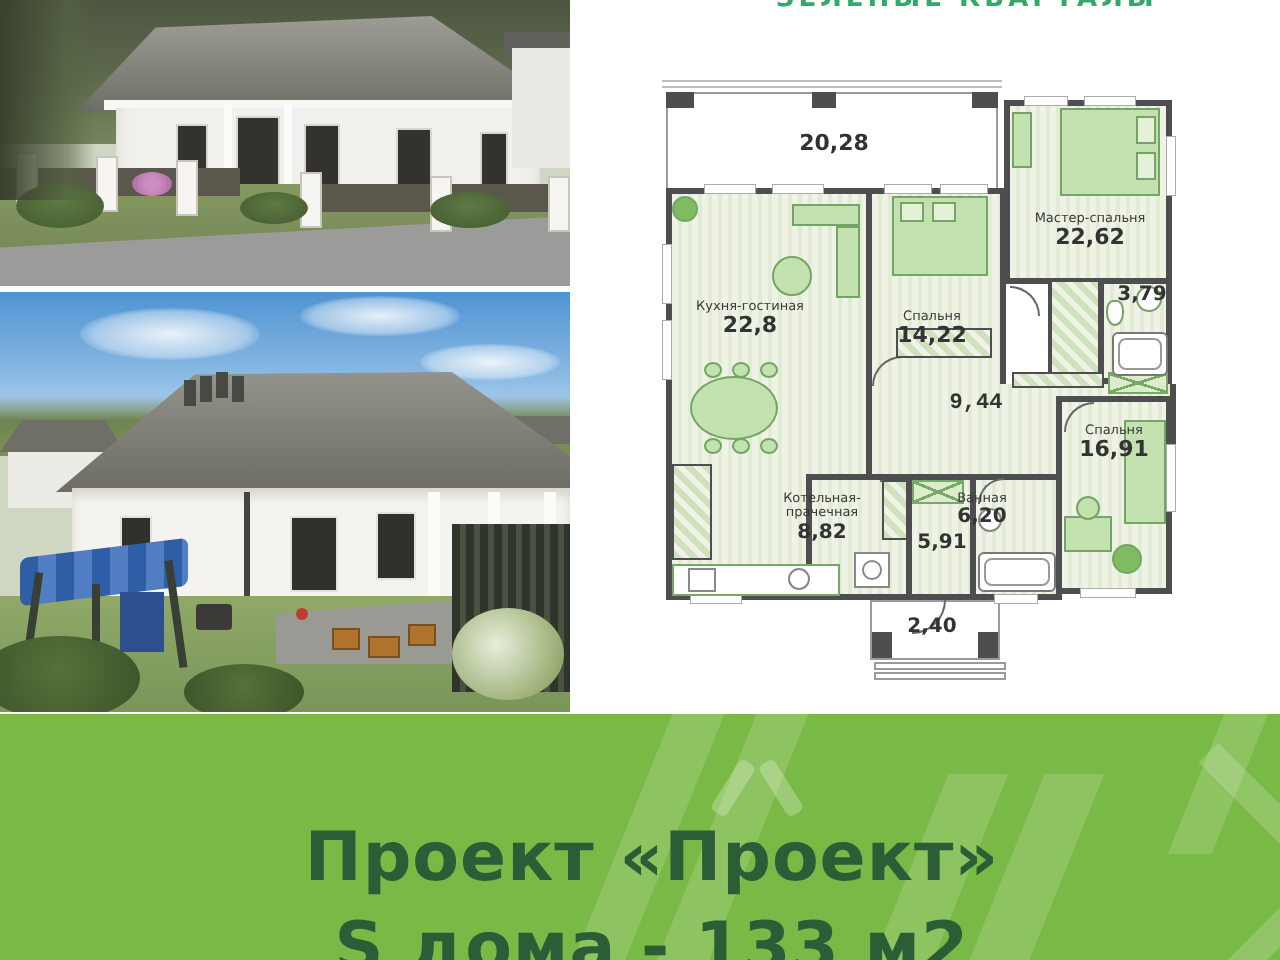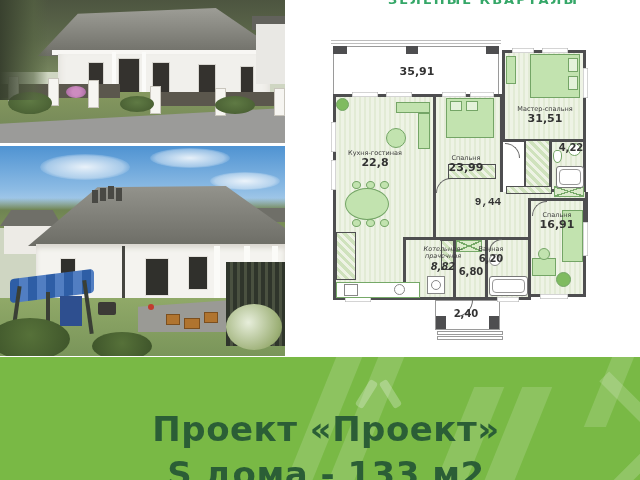--- a/index.html
+++ b/index.html
@@ -188,21 +188,21 @@
 <div class="abs" id="plan">
 
   <div class="abs thin" style="left:331px;top:40px;width:170px;height:1px;"></div>
   <div class="abs thin" style="left:331px;top:43px;width:170px;height:1px;"></div>
 
   <div class="abs room white" style="left:333px;top:46px;width:166px;height:50px;"></div>
   <div class="abs block" style="left:333px;top:46px;width:14px;height:8px;"></div>
   <div class="abs block" style="left:406px;top:46px;width:12px;height:8px;"></div>
   <div class="abs block" style="left:486px;top:46px;width:13px;height:8px;"></div>
   <div class="abs lbl" style="left:395px;top:66px;width:44px;">
-    <span class="ar big">35,91</span>
+    <span class="ar big">20,28</span>
   </div>
 
   <div class="abs room" style="left:502px;top:50px;width:84px;height:92px;"></div>
   <div class="abs room" style="left:333px;top:94px;width:103px;height:206px;"></div>
   <div class="abs room" style="left:433px;top:94px;width:70px;height:101px;"></div>
   <div class="abs room" style="left:433px;top:192px;width:155px;height:48px;border-top:none;"></div>
   <div class="abs hatch" style="left:524px;top:139px;width:28px;height:53px;"></div>
   <div class="abs room" style="left:549px;top:139px;width:37px;height:53px;"></div>
   <div class="abs room" style="left:403px;top:237px;width:53px;height:63px;"></div>
   <div class="abs room" style="left:453px;top:237px;width:35px;height:63px;"></div>
@@ -276,42 +276,42 @@
   <div class="abs furn round" style="left:489px;top:254px;width:12px;height:12px;background:#fff;border-color:#888;"></div>
   <div class="abs tub" style="left:489px;top:276px;width:39px;height:20px;"></div>
 
   <div class="abs" style="left:427px;top:276px;width:18px;height:18px;background:#fff;border:1px solid #888;box-sizing:border-box;"></div>
   <div class="abs furn round" style="left:431px;top:280px;width:10px;height:10px;background:#fff;border-color:#888;"></div>
   <div class="abs hatch" style="left:441px;top:240px;width:13px;height:30px;border-width:1px;"></div>
   <div class="abs xbox" style="left:456px;top:240px;width:26px;height:12px;"></div>
 
   <div class="abs lbl" style="left:505px;top:106px;width:80px;">
     <span class="nm">Мастер-спальня</span>
-    <span class="ar big">31,51</span>
+    <span class="ar big">22,62</span>
   </div>
   <div class="abs lbl" style="left:556px;top:142px;width:30px;">
-    <span class="ar">4,22</span>
+    <span class="ar">3,79</span>
   </div>
   <div class="abs lbl" style="left:340px;top:150px;width:70px;">
     <span class="nm">Кухня-гостиная</span>
     <span class="ar big">22,8</span>
   </div>
   <div class="abs lbl" style="left:438px;top:155px;width:56px;">
     <span class="nm">Спальня</span>
-    <span class="ar big">23,99</span>
+    <span class="ar big">14,22</span>
   </div>
   <div class="abs lbl" style="left:468px;top:196px;width:40px;font-family:Liberation Mono, monospace;">
     <span class="ar big">9,44</span>
   </div>
-  <div class="abs lbl" style="left:420px;top:246px;width:46px;font-style:italic;">
+  <div class="abs lbl" style="left:388px;top:246px;width:46px;">
     <span class="nm">Котельная-прачечная</span>
     <span class="ar">8,82</span>
   </div>
   <div class="abs lbl" style="left:455px;top:266px;width:32px;">
-    <span class="ar">6,80</span>
+    <span class="ar">5,91</span>
   </div>
   <div class="abs lbl" style="left:472px;top:246px;width:38px;">
     <span class="nm">Ванная</span>
     <span class="ar">6,20</span>
   </div>
   <div class="abs lbl" style="left:532px;top:212px;width:50px;">
     <span class="nm">Спальня</span>
     <span class="ar big">16,91</span>
   </div>
   <div class="abs lbl" style="left:446px;top:308px;width:40px;">

